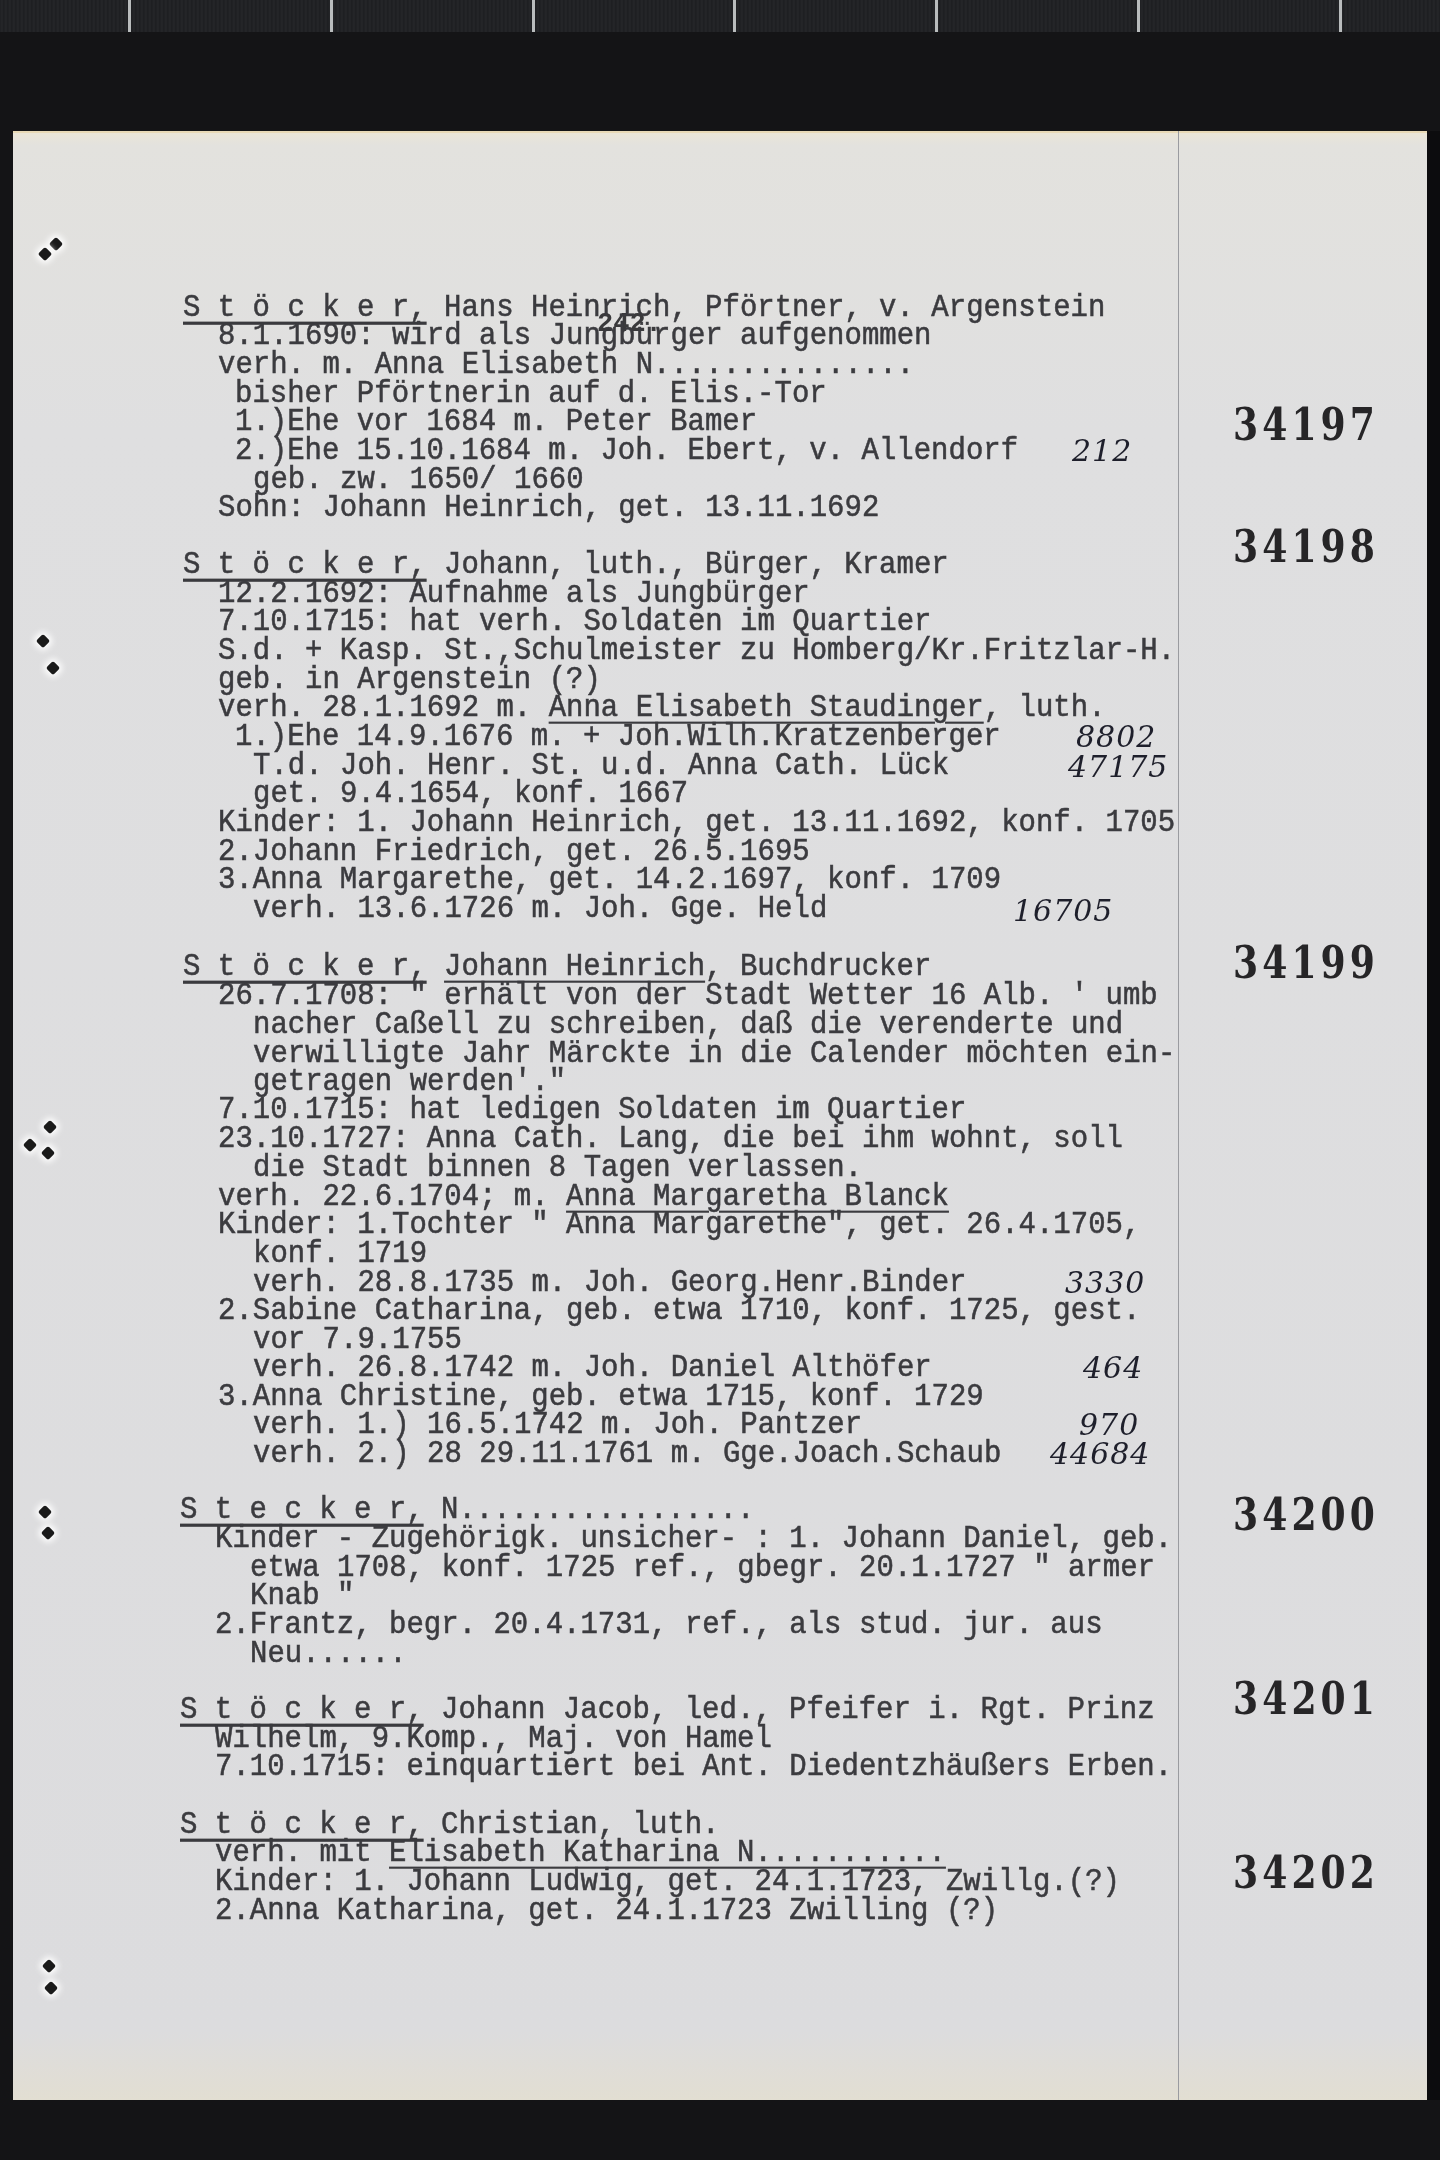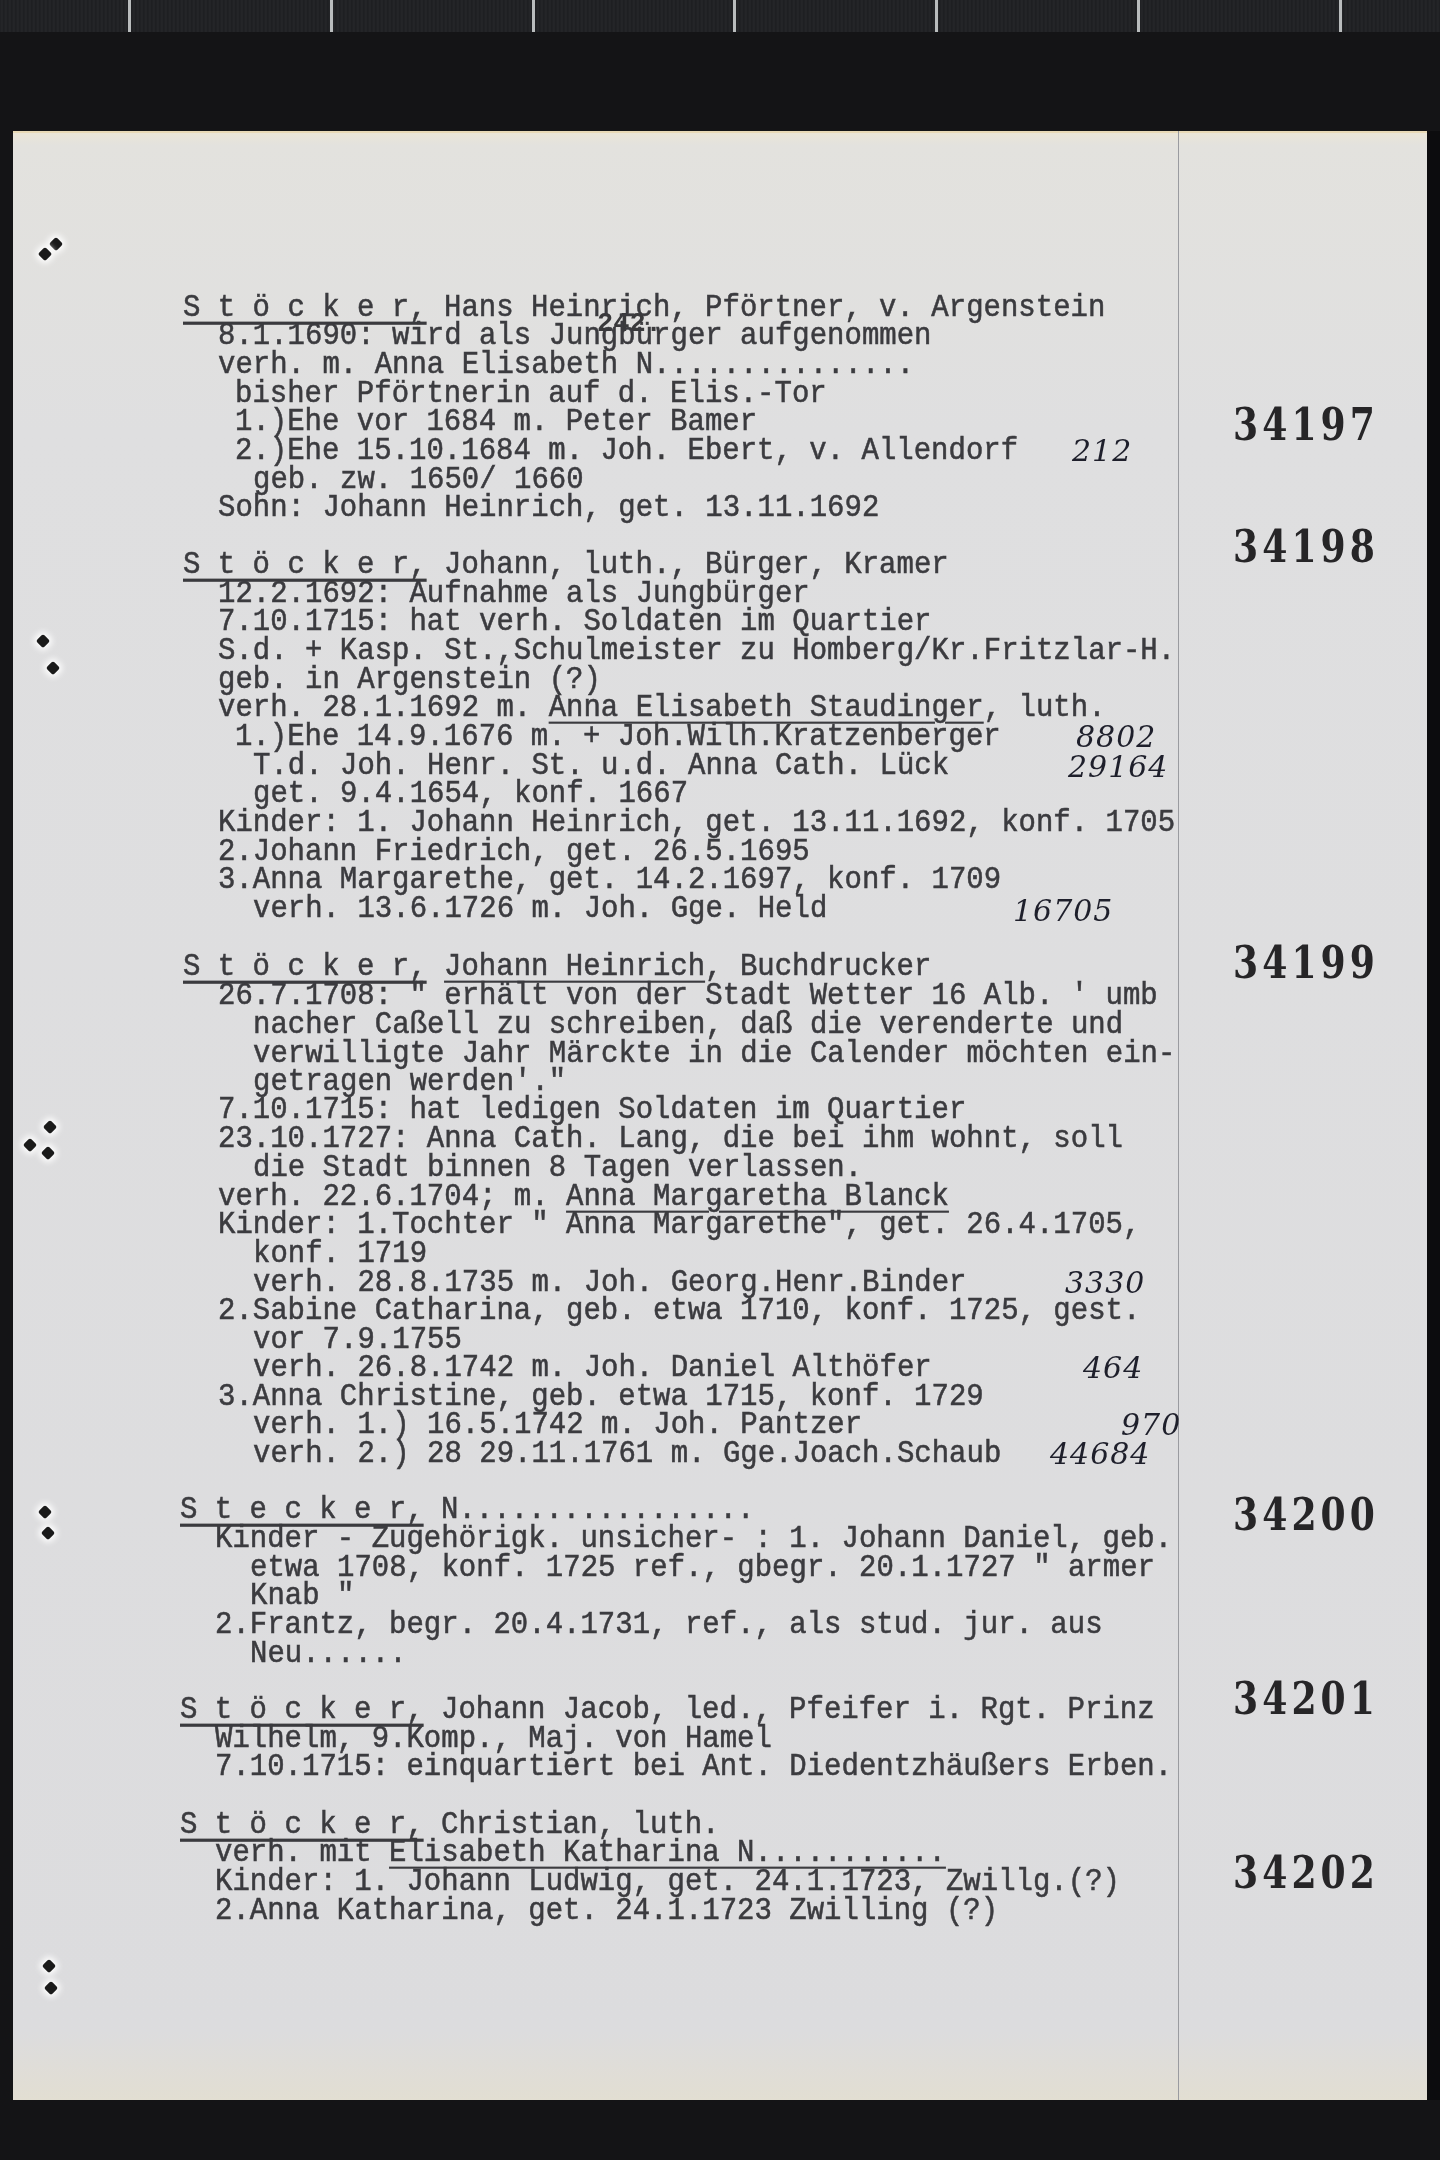--- a/index.html
+++ b/index.html
@@ -113,21 +113,21 @@
     <div class="line" style="left:205px;top:534px">geb. in Argenstein (?)</div>
     <div class="line" style="left:205px;top:562px"><span>verh. 28.1.1692 m. </span><span class="ul">Anna Elisabeth Staudinger</span><span>, luth.</span></div>
     <div class="line" style="left:222px;top:591px">1.)Ehe 14.9.1676 m. + Joh.Wilh.Kratzenberger</div>
     <div class="line" style="left:240px;top:620px">T.d. Joh. Henr. St. u.d. Anna Cath. Lück</div>
     <div class="line" style="left:240px;top:648px">get. 9.4.1654, konf. 1667</div>
     <div class="line" style="left:205px;top:677px">Kinder: 1. Johann Heinrich, get. 13.11.1692, konf. 1705</div>
     <div class="line" style="left:205px;top:706px">2.Johann Friedrich, get. 26.5.1695</div>
     <div class="line" style="left:205px;top:734px">3.Anna Margarethe, get. 14.2.1697, konf. 1709</div>
     <div class="line" style="left:240px;top:763px">verh. 13.6.1726 m. Joh. Gge. Held</div>
     <div class="hand" style="left:1063px;top:588px">8802</div>
-    <div class="hand" style="left:1055px;top:618px">29164</div>
+    <div class="hand" style="left:1055px;top:618px">47175</div>
     <div class="hand" style="left:1000px;top:762px">16705</div>
   </div>
 
   <div>
     <div class="refno" style="top:806px">34199</div>
     <div class="line" style="left:170px;top:821px"><span class="surname">S t ö c k e r,</span><span> </span><span class="ul">Johann Heinrich</span><span>, Buchdrucker</span></div>
     <div class="line" style="left:205px;top:850px">26.7.1708: " erhält von der Stadt Wetter 16 Alb. ' umb</div>
     <div class="line" style="left:240px;top:879px">nacher Caßell zu schreiben, daß die verenderte und</div>
     <div class="line" style="left:240px;top:908px">verwilligte Jahr Märckte in die Calender möchten ein-</div>
     <div class="line" style="left:240px;top:936px">getragen werden'."</div>
@@ -139,21 +139,21 @@
     <div class="line" style="left:240px;top:1108px">konf. 1719</div>
     <div class="line" style="left:240px;top:1137px">verh. 28.8.1735 m. Joh. Georg.Henr.Binder</div>
     <div class="line" style="left:205px;top:1165px">2.Sabine Catharina, geb. etwa 1710, konf. 1725, gest.</div>
     <div class="line" style="left:240px;top:1194px">vor 7.9.1755</div>
     <div class="line" style="left:240px;top:1222px">verh. 26.8.1742 m. Joh. Daniel Althöfer</div>
     <div class="line" style="left:205px;top:1251px">3.Anna Christine, geb. etwa 1715, konf. 1729</div>
     <div class="line" style="left:240px;top:1279px">verh. 1.) 16.5.1742 m. Joh. Pantzer</div>
     <div class="line" style="left:240px;top:1308px">verh. 2.) 28 29.11.1761 m. Gge.Joach.Schaub</div>
     <div class="hand" style="left:1052px;top:1134px">3330</div>
     <div class="hand" style="left:1070px;top:1219px">464</div>
-    <div class="hand" style="left:1108px;top:1276px">970</div>
+    <div class="hand" style="left:1066px;top:1276px">970</div>
     <div class="hand" style="left:1037px;top:1305px">44684</div>
   </div>
 
   <div>
     <div class="refno" style="top:1358px">34200</div>
     <div class="line" style="left:167px;top:1364px"><span class="surname">S t e c k e r,</span><span> N.................</span></div>
     <div class="line" style="left:202px;top:1393px">Kinder - Zugehörigk. unsicher- : 1. Johann Daniel, geb.</div>
     <div class="line" style="left:237px;top:1422px">etwa 1708, konf. 1725 ref., gbegr. 20.1.1727 " armer</div>
     <div class="line" style="left:237px;top:1450px">Knab "</div>
     <div class="line" style="left:202px;top:1479px">2.Frantz, begr. 20.4.1731, ref., als stud. jur. aus</div>

